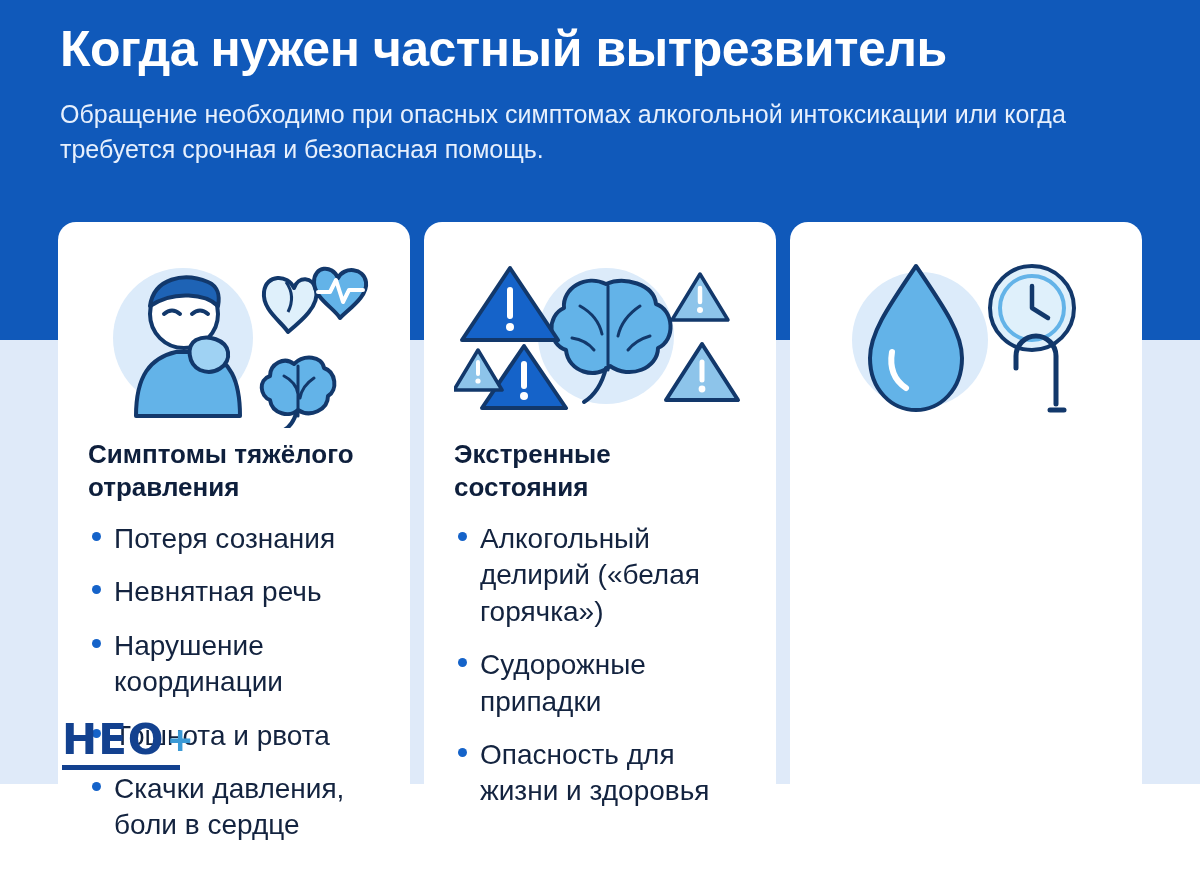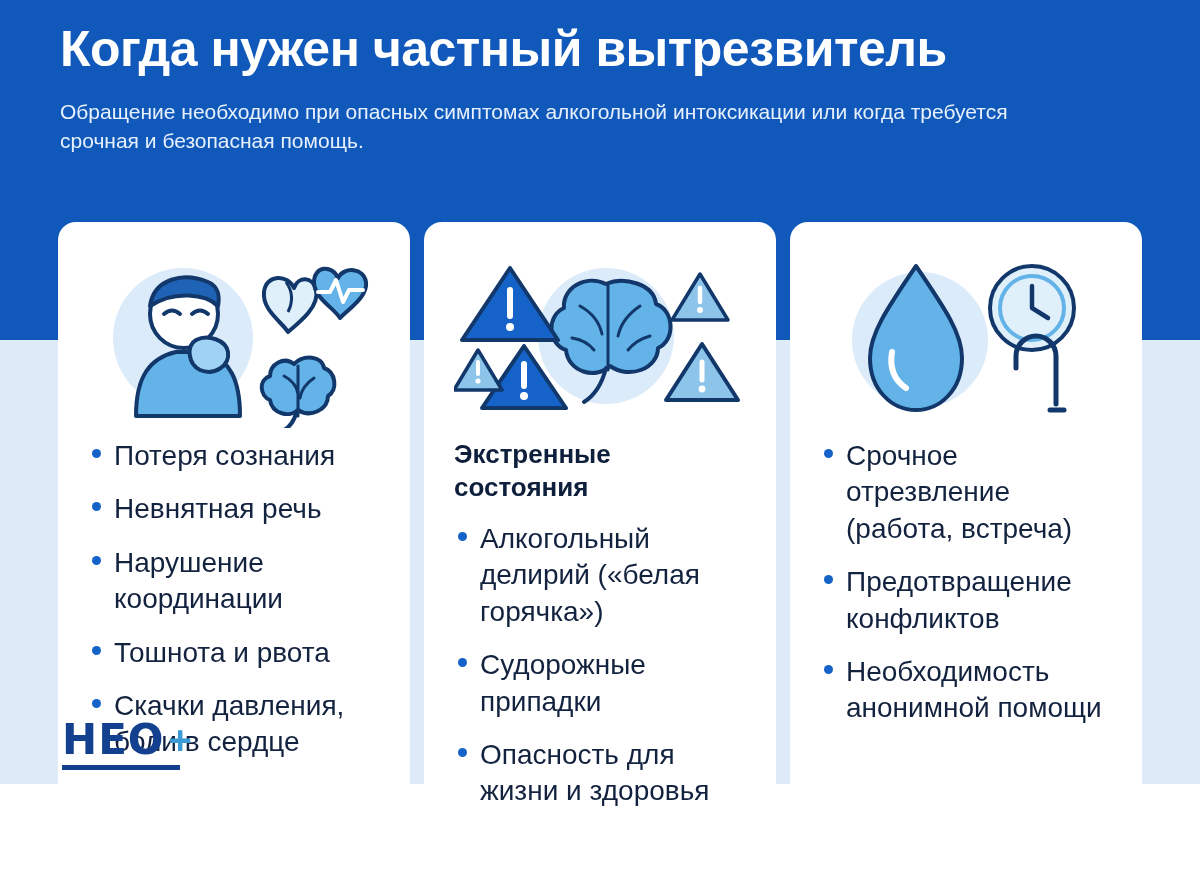--- a/index.html
+++ b/index.html
@@ -33,21 +33,21 @@
   .title {
     font-size: 50px;
     font-weight: bold;
     color: #ffffff;
     letter-spacing: -0.5px;
     line-height: 1.1;
     white-space: nowrap;
   }
   .subtitle {
     margin-top: 20px;
-    font-size: 21px;
+    font-size: 25px;
     color: #e7f0fd;
     line-height: 1.4;
     max-width: 1010px;
   }
   
   .cards {
     position: absolute;
     top: 222px;
     left: 58px;
     width: 1086px;
@@ -160,20 +160,21 @@
           <path d="M198 34 q10 14 2 30" fill="none" stroke="#12386b" stroke-width="3"></path>
 
           <path d="M250 30 C244 16 226 18 226 34 C226 50 246 60 252 70 C262 60 280 48 278 34 C276 20 256 18 250 30 Z" fill="#63b3e8" stroke="#12386b" stroke-width="4" stroke-linejoin="round"></path>
           <path d="M230 44 h12 l6 -12 l7 22 l6 -12 h14" fill="none" stroke="#ffffff" stroke-width="4" stroke-linecap="round" stroke-linejoin="round"></path>
 
           <path d="M206 116 C196 108 182 116 182 128 C170 132 172 148 182 152 C184 166 202 170 210 162 C222 170 240 162 240 148 C250 142 248 124 236 120 C234 108 216 106 206 116 Z" fill="#63b3e8" stroke="#12386b" stroke-width="4" stroke-linejoin="round"></path>
           <path d="M210 118 v50 M196 128 q12 6 14 18 M226 130 q-12 8 -14 20" fill="none" stroke="#12386b" stroke-width="3" stroke-linecap="round"></path>
           <path d="M208 166 q-4 12 -12 16" fill="none" stroke="#12386b" stroke-width="4" stroke-linecap="round"></path>
         </svg>
       </div>
+      <div class="card-title">Симптомы тяжёлого отравления</div>
       <ul class="bullets">
         <li>Потеря сознания</li>
         <li>Невнятная речь</li>
         <li>Нарушение координации</li>
         <li>Тошнота и рвота</li>
         <li>Скачки давления, боли в сердце</li>
       </ul>
     </div>
 
     <div class="card">
@@ -223,25 +224,20 @@
           <path d="M72 104 q-4 24 14 36" fill="none" stroke="#ffffff" stroke-width="6" stroke-linecap="round"></path>
 
           <circle cx="212" cy="60" r="42" fill="#dff0fb" stroke="#12386b" stroke-width="4"></circle>
           <circle cx="212" cy="60" r="32" fill="none" stroke="#63b3e8" stroke-width="4"></circle>
           <path d="M212 38 v22 l16 10" fill="none" stroke="#12386b" stroke-width="4.5" stroke-linecap="round" stroke-linejoin="round"></path>
 
           <path d="M196 120 v-12 a20 20 0 0 1 40 0 v48" fill="none" stroke="#12386b" stroke-width="5" stroke-linecap="round"></path>
           <path d="M230 162 h14" stroke="#12386b" stroke-width="5" stroke-linecap="round"></path>
         </svg>
       </div>
-      <ul class="bullets">
-        <li>Срочное отрезвление (работа, встреча)</li>
-        <li>Предотвращение конфликтов</li>
-        <li>Необходимость анонимной помощи</li>
-      </ul>
     </div>
 
   </div>
 
   <div class="logo">
     <span class="logo-text">HEO</span>
     <span class="logo-plus">+</span>
     <span class="logo-underline"></span>
   </div>
 

